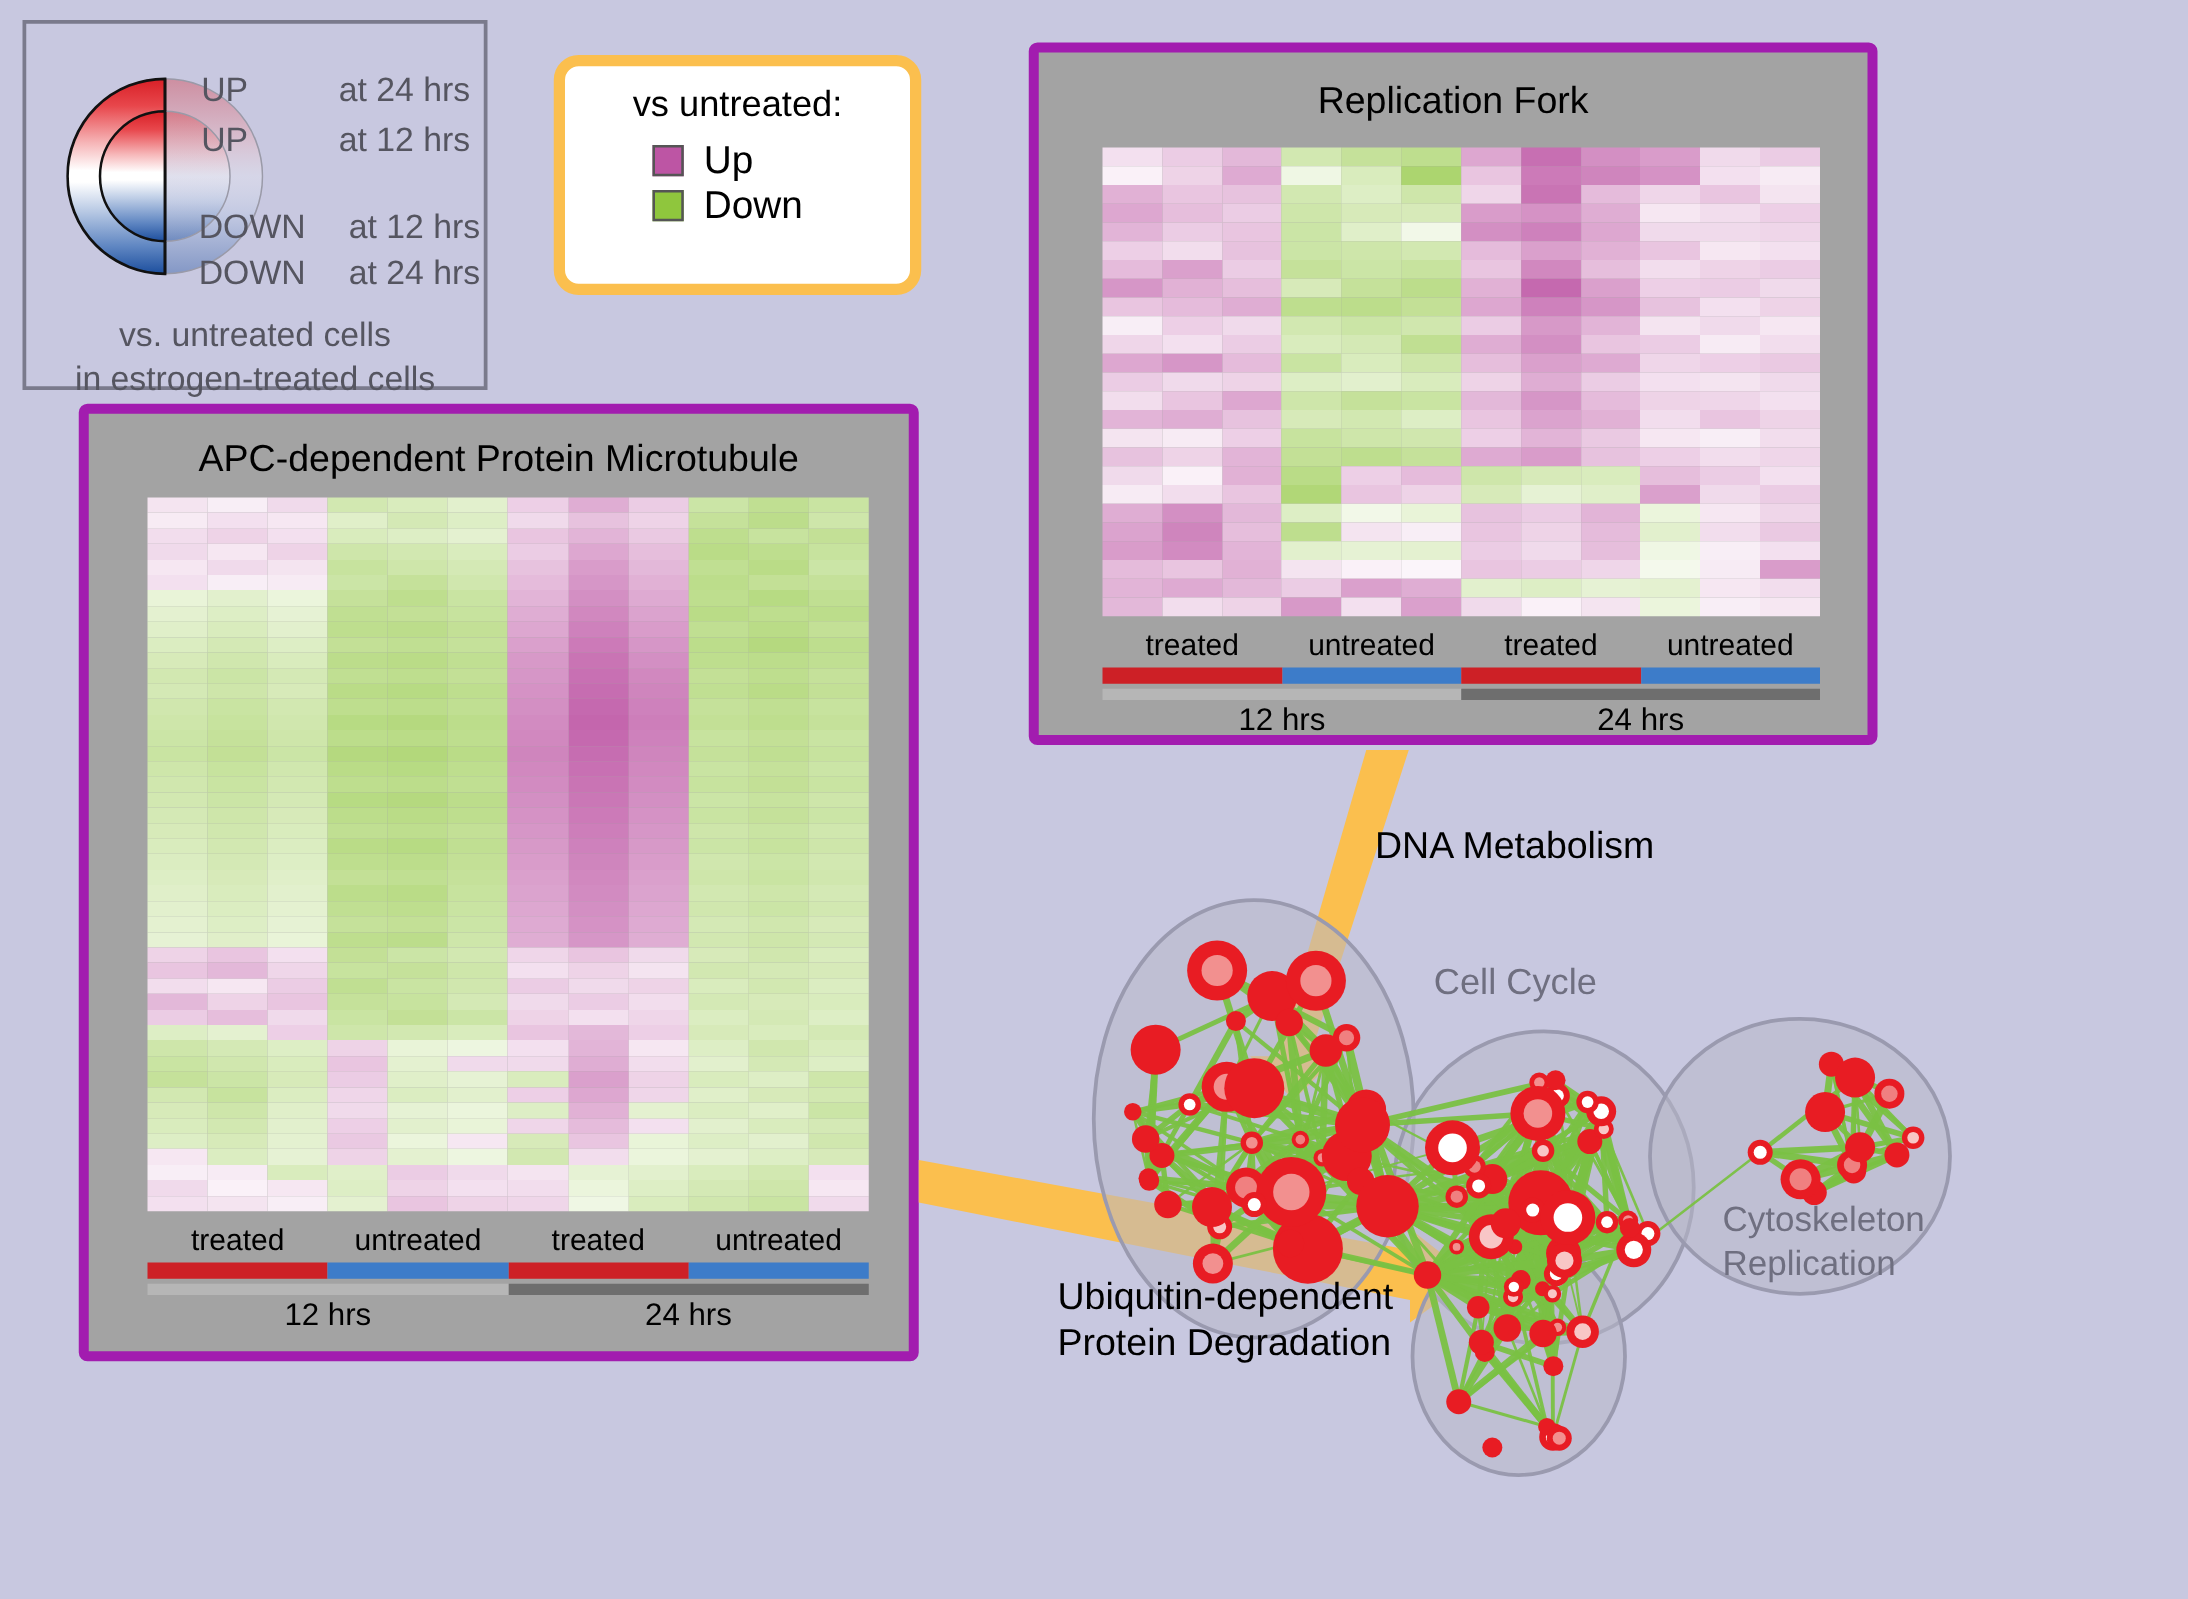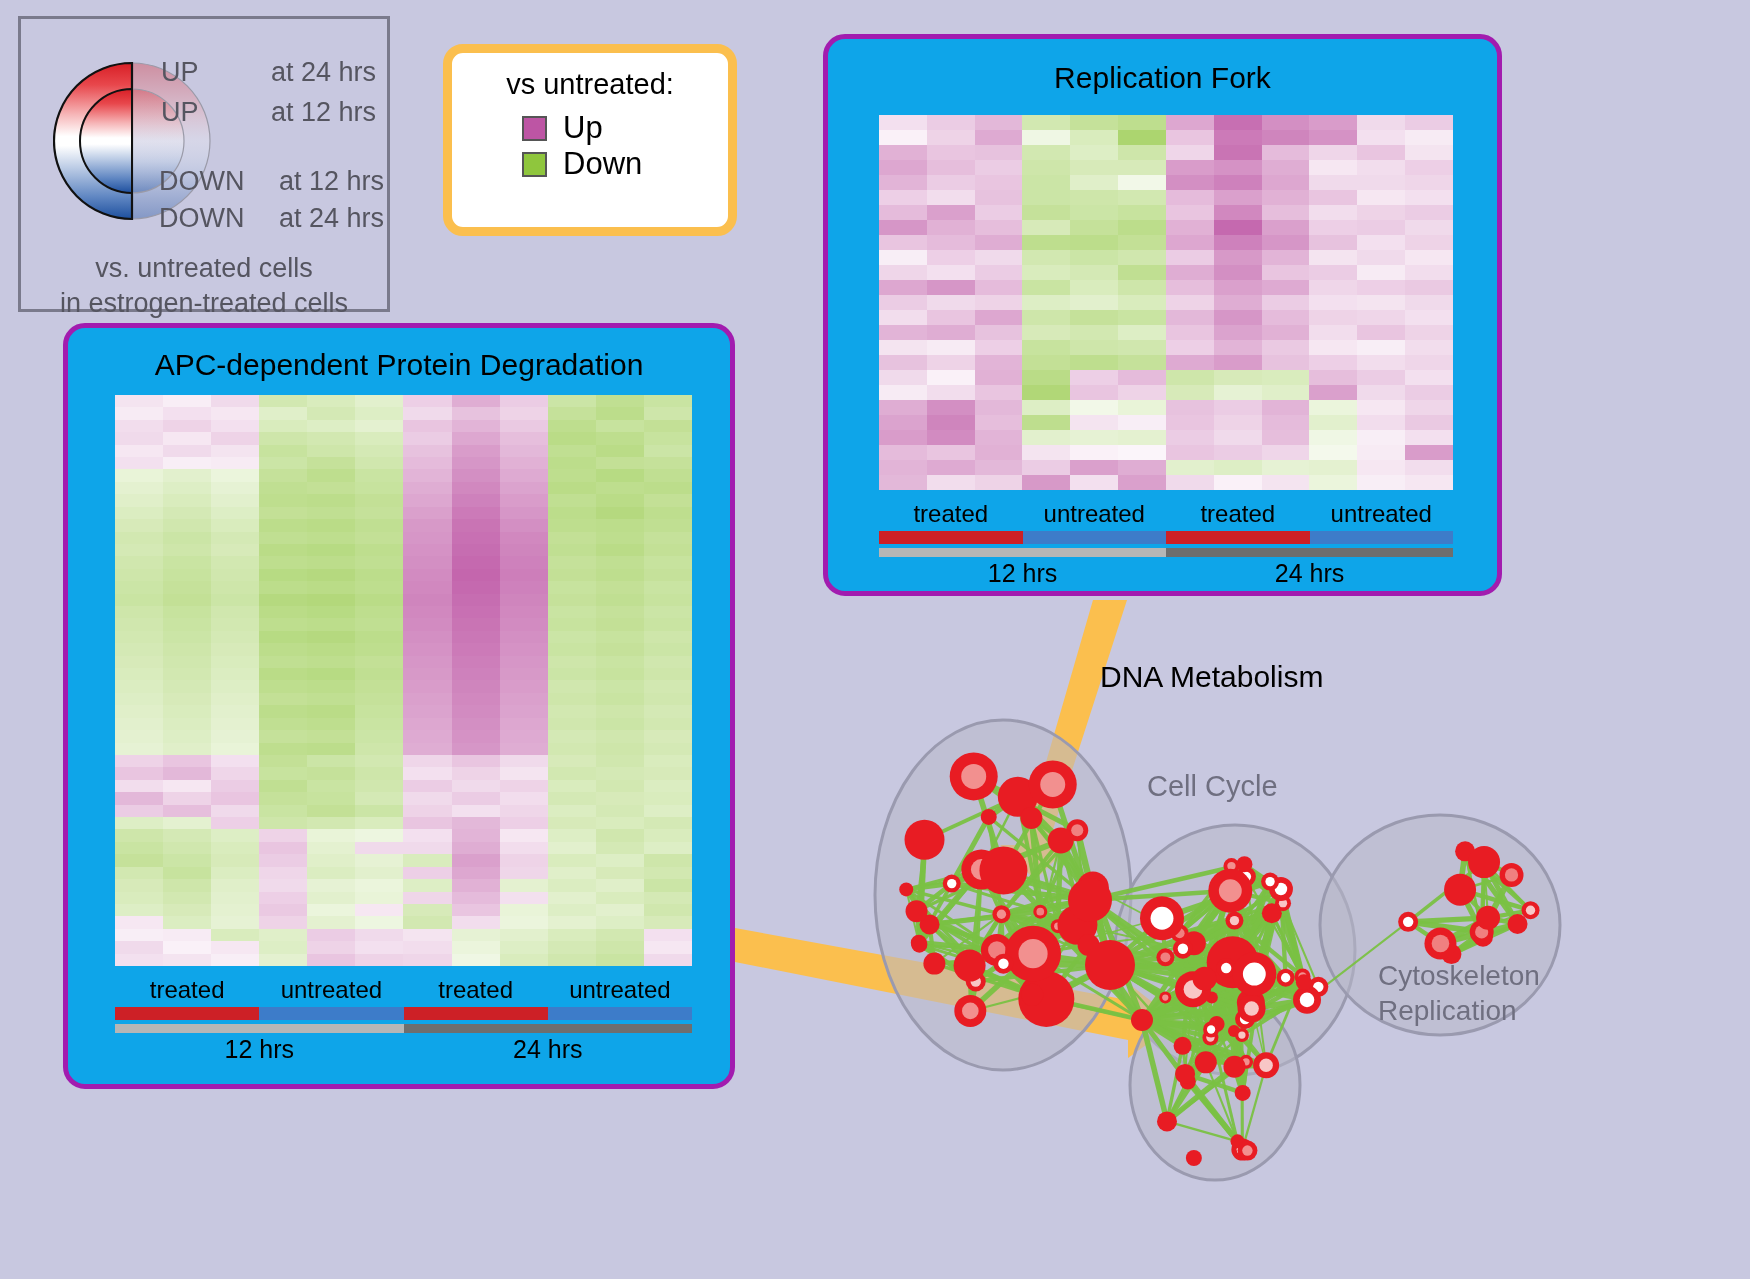--- a/index.html
+++ b/index.html
@@ -33,21 +33,21 @@
     position:absolute; left:443px; top:44px; width:294px; height:192px;
     background:#ffffff; border:9px solid #fbbf4e; border-radius:20px;
   }
   #ud-key .hdr { text-align:center; font-size:29px; color:#000; line-height:1.22; padding-top:14px; }
   #ud-key .rows { margin-top:8px; padding-left:70px; }
   #ud-key .row { display:flex; align-items:center; gap:16px; height:36px; }
   #ud-key .sw { width:25px; height:25px; border:2px solid #555; }
   #ud-key .row span.lbl { font-size:31px; color:#000; }
 
   
-  .panel { position:absolute; background:#0ea5e9; border:5px solid #a21caf; border-radius:22px; }
+  .panel { position:absolute; background:#a3a3a3; border:8px solid #a21caf; border-radius:7px; }
   .panel-title { text-align:center; font-size:30px; color:#000; }
   .hm { display:grid; }
   .hm div { width:100%; height:100%; }
 
   
   #panel-rf { left:823px; top:34px; width:679px; height:562px; }
   #panel-rf .panel-title { margin-top:22px; }
   #rf-grid { position:absolute; left:51px; top:76px; width:574px; height:375px; }
 
   
@@ -466,21 +466,21 @@
         <div style="background: rgb(110, 110, 110);"></div>
       </div>
       <div class="hrs">
         <div>12 hrs</div>
         <div>24 hrs</div>
       </div>
     </div>
 </div>
 
 <div class="panel" id="panel-apc">
-  <div class="panel-title">APC-dependent Protein Degradation</div>
+  <div class="panel-title">APC-dependent Protein Microtubule</div>
   <div class="hm" id="apc-grid" style="grid-template-columns: repeat(12, 1fr); grid-template-rows: repeat(46, 1fr);">
       <div style="background: rgb(244, 228, 240);"></div>
       <div style="background: rgb(248, 238, 246);"></div>
       <div style="background: rgb(240, 218, 235);"></div>
       <div style="background: rgb(210, 232, 177);"></div>
       <div style="background: rgb(217, 236, 189);"></div>
       <div style="background: rgb(226, 240, 205);"></div>
       <div style="background: rgb(237, 207, 230);"></div>
       <div style="background: rgb(223, 173, 211);"></div>
       <div style="background: rgb(235, 204, 228);"></div>
@@ -1898,13 +1898,17 @@
       <g>
         <circle cx="300" cy="280" r="22" fill="#e81c23"></circle>
       </g>
     </svg>
   <div class="net-label" id="lbl-dna">DNA Metabolism</div>
   <div class="net-label" id="lbl-cc">Cell Cycle</div>
   <div class="net-label" id="lbl-mt">
     <div>Cytoskeleton</div>
     <div>Replication</div>
   </div>
+  <div class="net-label" id="lbl-ub">
+    <div>Ubiquitin-dependent</div>
+    <div>Protein Degradation</div>
+  </div>
 </div>
 
 </body></html>

